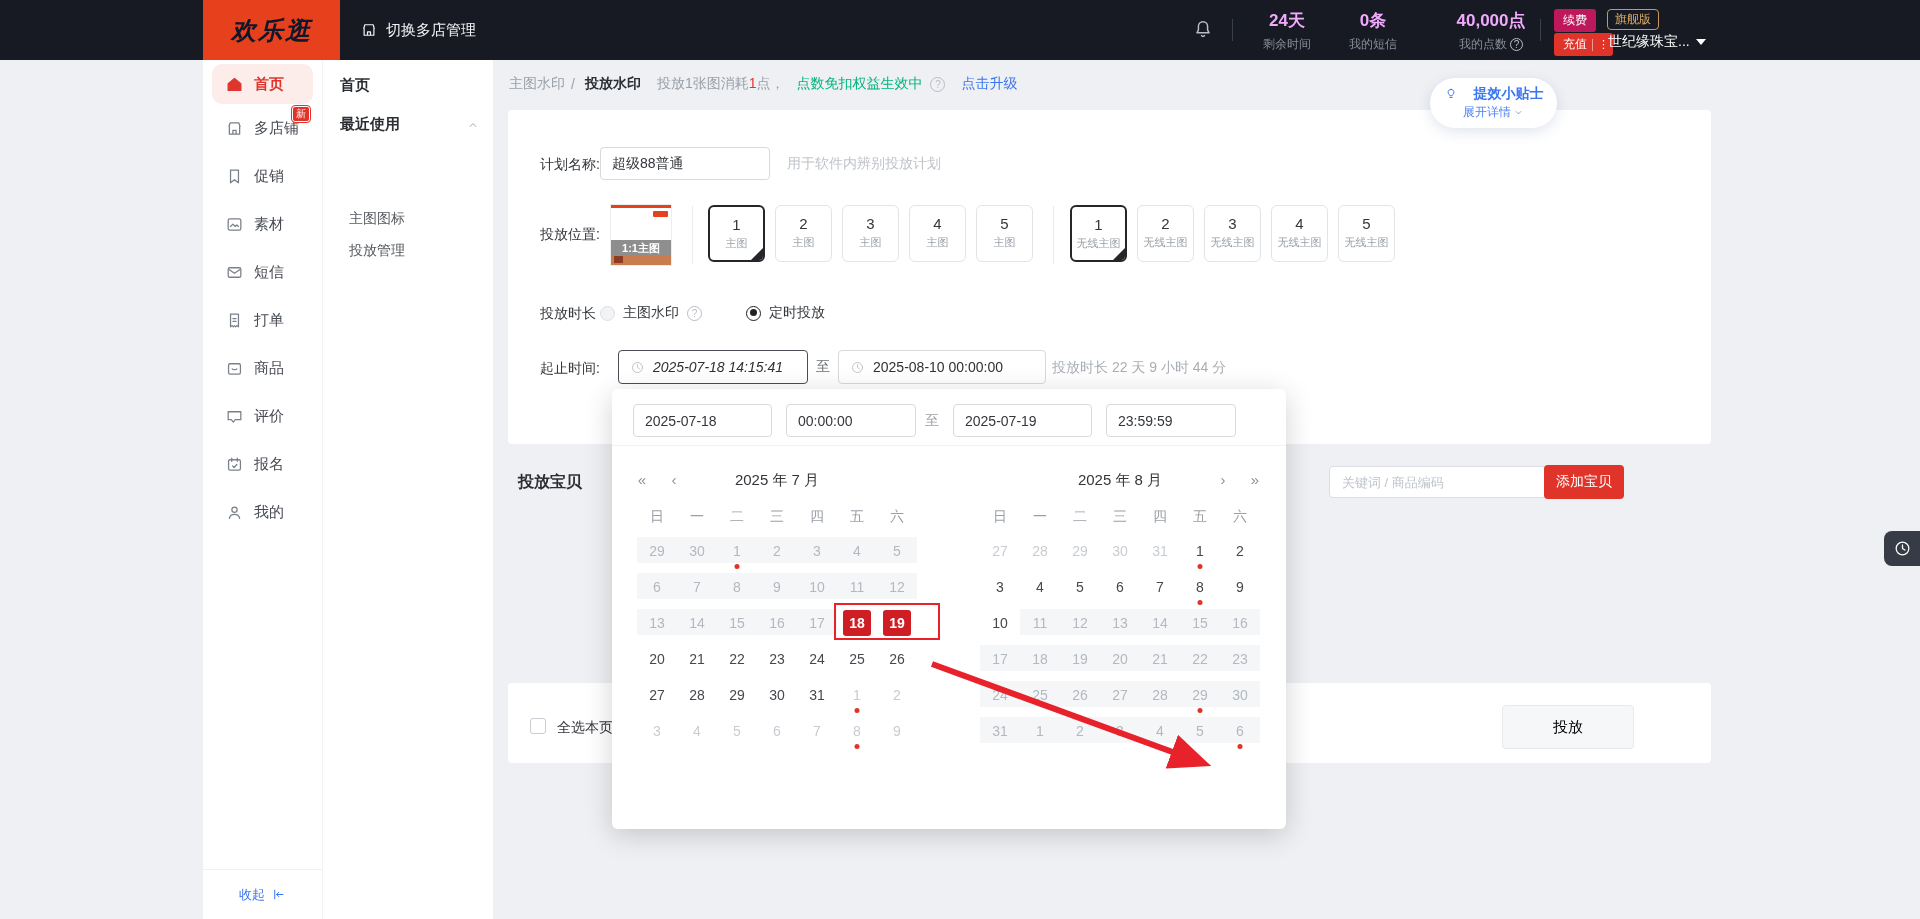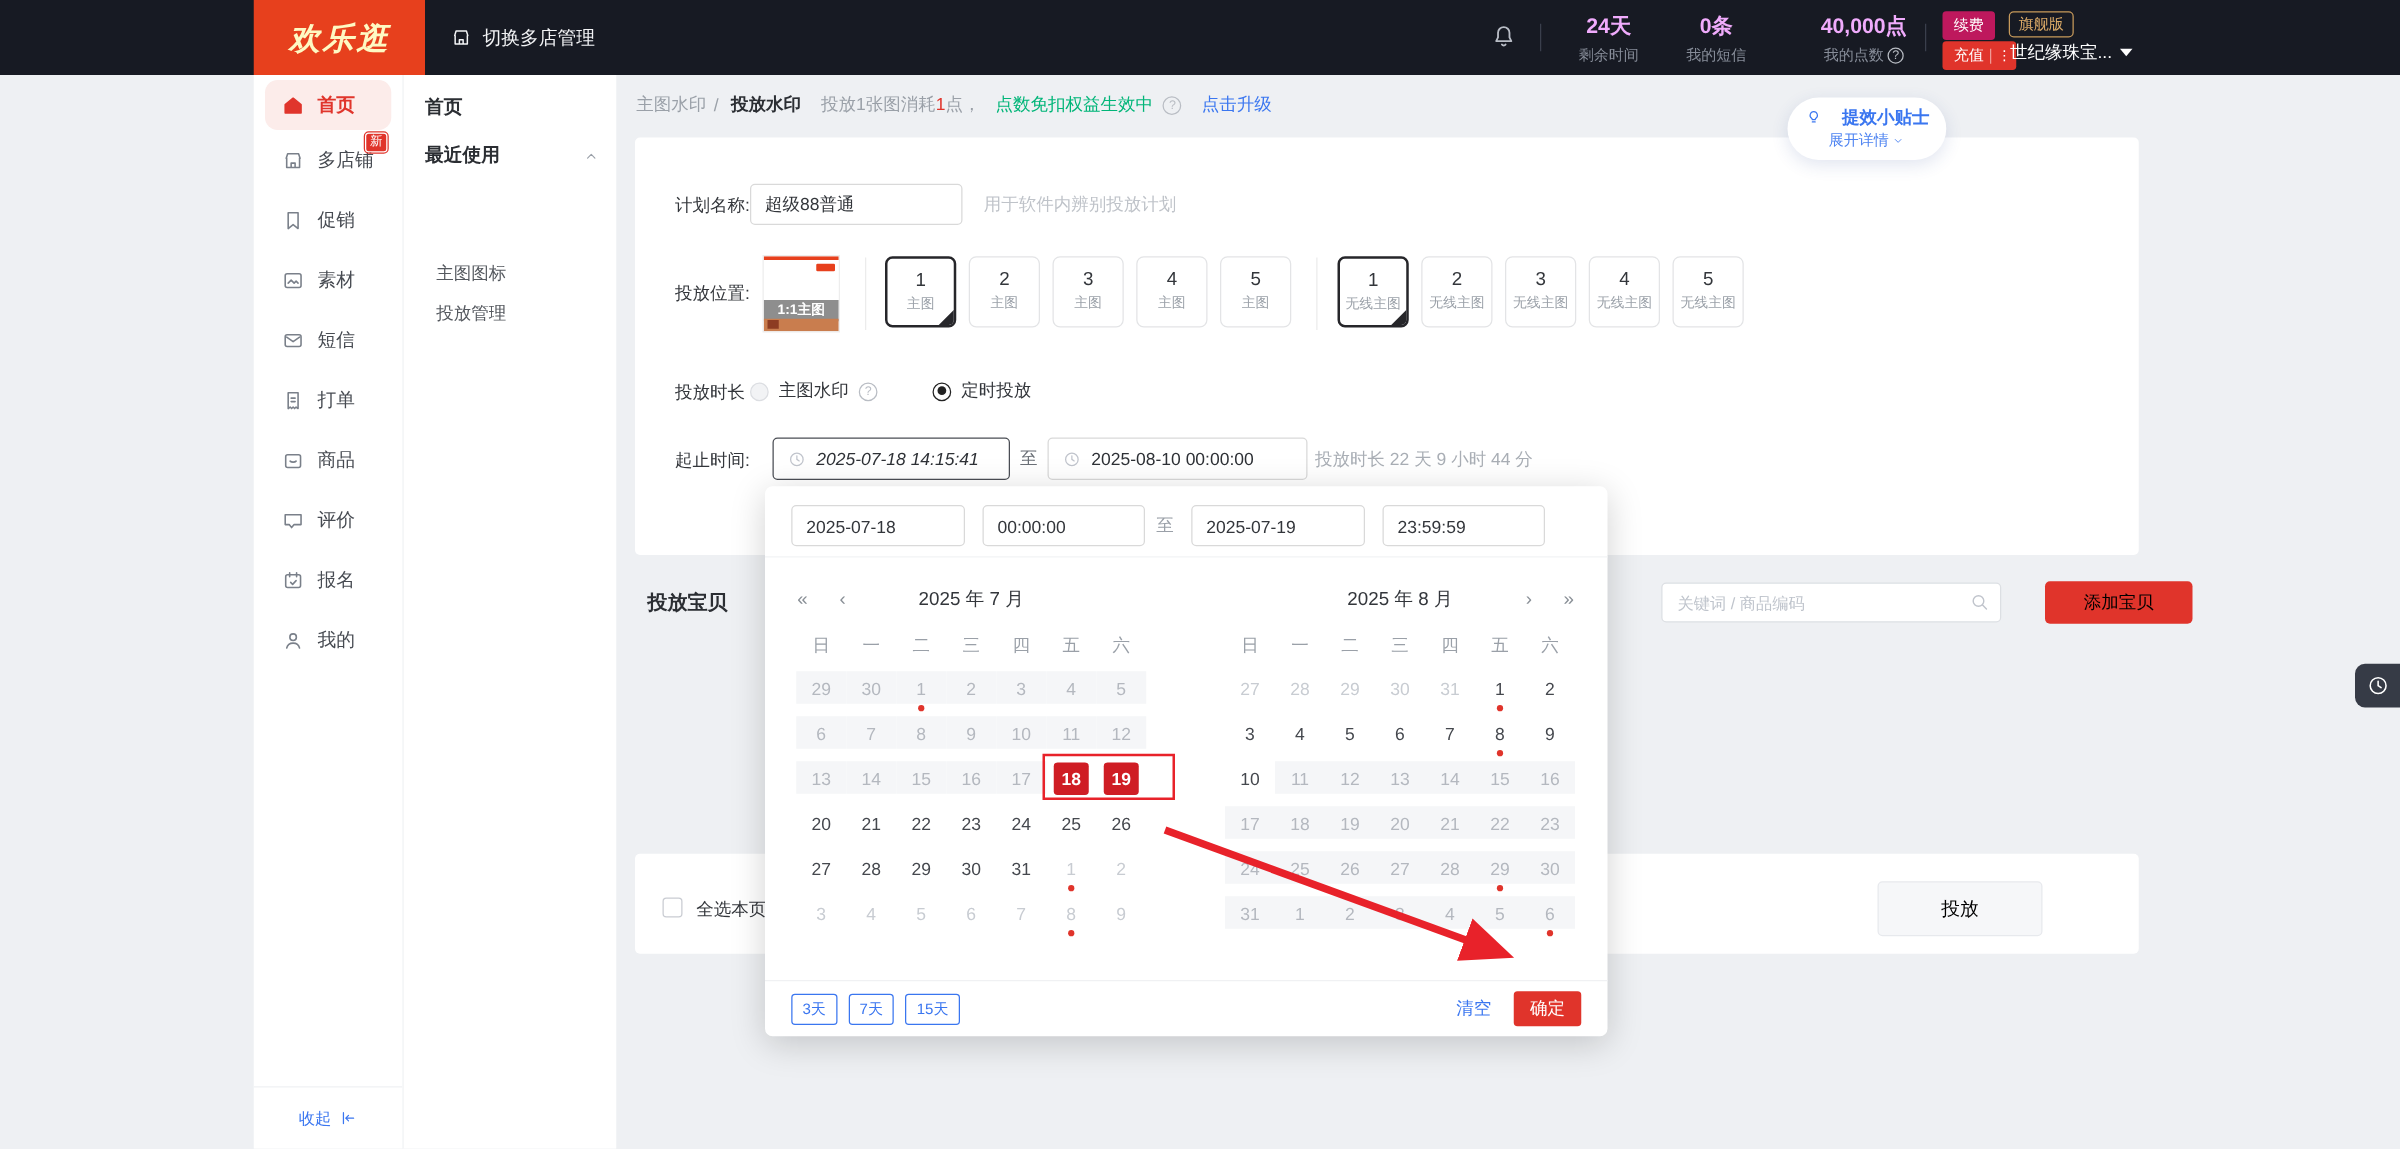--- a/index.html
+++ b/index.html
@@ -3,21 +3,21 @@
 <meta charset="utf-8">
 <style>
   * { margin:0; padding:0; box-sizing:border-box; }
   html,body { width:1920px; height:919px; }
   body { font-family:"Liberation Sans","DejaVu Sans",sans-serif; background:#eef0f3; overflow:hidden; }
   .stage { position:absolute; top:0; left:0; width:1920px; height:919px; overflow:hidden; }
   .ic { display:inline-block; vertical-align:middle; fill:none; stroke:#7a808a; stroke-width:1.6; stroke-linecap:round; stroke-linejoin:round; }
 
   
   .top { position:absolute; top:0; left:0; width:1920px; height:60px; background:#171a23; z-index:10; }
-  .logo { position:absolute; left:203px; top:0; width:137px; height:60px; background:#e7401d; color:#fef9c3; display:flex; align-items:center; justify-content:center; font-size:25px; font-weight:800; font-style:italic; letter-spacing:2px; }
+  .logo { position:absolute; left:203px; top:0; width:137px; height:60px; background:#e7401d; color:#0f172a; display:flex; align-items:center; justify-content:center; font-size:25px; font-weight:800; font-style:italic; letter-spacing:2px; }
   .switch { position:absolute; left:360px; top:0; height:60px; display:flex; align-items:center; gap:8px; color:#f2f3f5; font-size:15px; cursor:pointer; }
   .bell { position:absolute; left:1192px; top:18px; }
   .hdiv { position:absolute; top:19px; width:1px; height:22px; background:#3a3f4c; }
   .h-stats { position:absolute; left:1244px; top:9px; display:flex; }
   .h-stat { width:86px; text-align:center; cursor:pointer; }
   .h-stat.wide { width:150px; }
   .h-stat .v { color:#f0abfc; font-size:17px; font-weight:700; }
   .h-stat .l { color:#878d99; font-size:12px; margin-top:4px; display:flex; justify-content:center; align-items:center; gap:3px; }
   .hbtn { position:absolute; left:1554px; color:#fff; font-size:12px; border-radius:3px; padding:3px 9px; cursor:pointer; }
   .renew { top:9px; background:#be185d; }
@@ -86,21 +86,21 @@
   .dt1 { left:110px; width:190px; border:1.5px solid #4a4d54;font-style:italic; }
   .dt2 { left:330px; width:208px; border:1px solid #d9d9d9; }
   .dt-to { position:absolute; left:308px; top:248px; font-size:14px; color:#6b7077; }
   .dt-sum { position:absolute; left:544px; top:249px; font-size:14px; color:#a9aeb5; }
 
   .prod-title { position:absolute; left:518px; top:472px; font-size:16px; font-weight:700; color:#2b2e33; }
   .search { position:absolute; left:1329px; top:466px; width:272px; height:32px; }
   .search input { width:100%; height:100%; border:1px solid #dcdfe3; border-radius:4px; padding:0 32px 0 12px; font-size:13px; color:#33363b; font-family:inherit; }
   .search input::placeholder { color:#bfc4cc; }
   .search .ic { position:absolute; right:9px; top:7px; width:17px; height:17px; stroke:#c0c4cc; }
-  .add-btn { position:absolute; left:1636px; top:465px; width:118px; height:34px; background:#e0342b; color:#000000; font-size:14px; border:none; border-radius:4px; cursor:pointer; font-family:inherit; }
+  .add-btn { position:absolute; left:1544px; top:465px; width:80px; height:34px; background:#e0342b; color:#ffffff; font-size:14px; border:none; border-radius:4px; cursor:pointer; font-family:inherit; }
 
   .card2 { left:508px; top:683px; width:1203px; height:80px; }
   .chk { position:absolute; left:22px; top:35px; width:16px; height:16px; border:1.5px solid #c9ccd2; border-radius:3px; background:#fff; cursor:pointer; }
   .chk-label { position:absolute; left:49px; top:36px; font-size:14px; color:#33363b; }
   .launch-btn { position:absolute; left:994px; top:22px; width:132px; height:44px; background:#f6f7f9; border:1px solid #e7e9ed; border-radius:4px; color:#000000; font-size:15px; cursor:default; font-family:inherit; }
 
   
   .tips { position:absolute; left:1430px; top:78px; width:127px; height:50px; background:#fff; border-radius:25px; box-shadow:0 4px 14px rgba(40,70,150,.14); z-index:30; text-align:center; cursor:pointer; }
   .tips .t1 { margin-top:7px; font-size:14px; font-weight:600; color:#3a76f0; display:flex; align-items:center; justify-content:center; gap:16px; }
   .tips .t1 .ic { width:14px; height:14px; stroke:#3a76f0; }
@@ -734,25 +734,20 @@
               <span class="num">5</span>
             </div>
             <div class="cell s-dim">
               <span class="num">6</span>
               <i class="dot"></i>
             </div>
           </div>
         </div>
     </div>
 
-    <div class="p-foot">
-      <span id="quick-btns"><button class="q">3天</button><button class="q">7天</button><button class="q">15天</button></span>
-      <button class="clear-btn">清空</button>
-      <button class="ok-btn">确定</button>
-    </div>
   </div>
 
   <div class="annot-rect"></div>
   <svg class="annot-arrow" width="330" height="150" viewBox="0 0 330 150">
     <defs>
       <marker id="ah" orient="auto" markerWidth="7" markerHeight="6" refX="5" refY="3">
         <path d="M0,0 L7,3 L0,6 z" fill="#e8222a"></path>
       </marker>
     </defs>
     <line x1="22" y1="24" x2="290" y2="122" stroke="#e8222a" stroke-width="6" marker-end="url(#ah)"></line>

